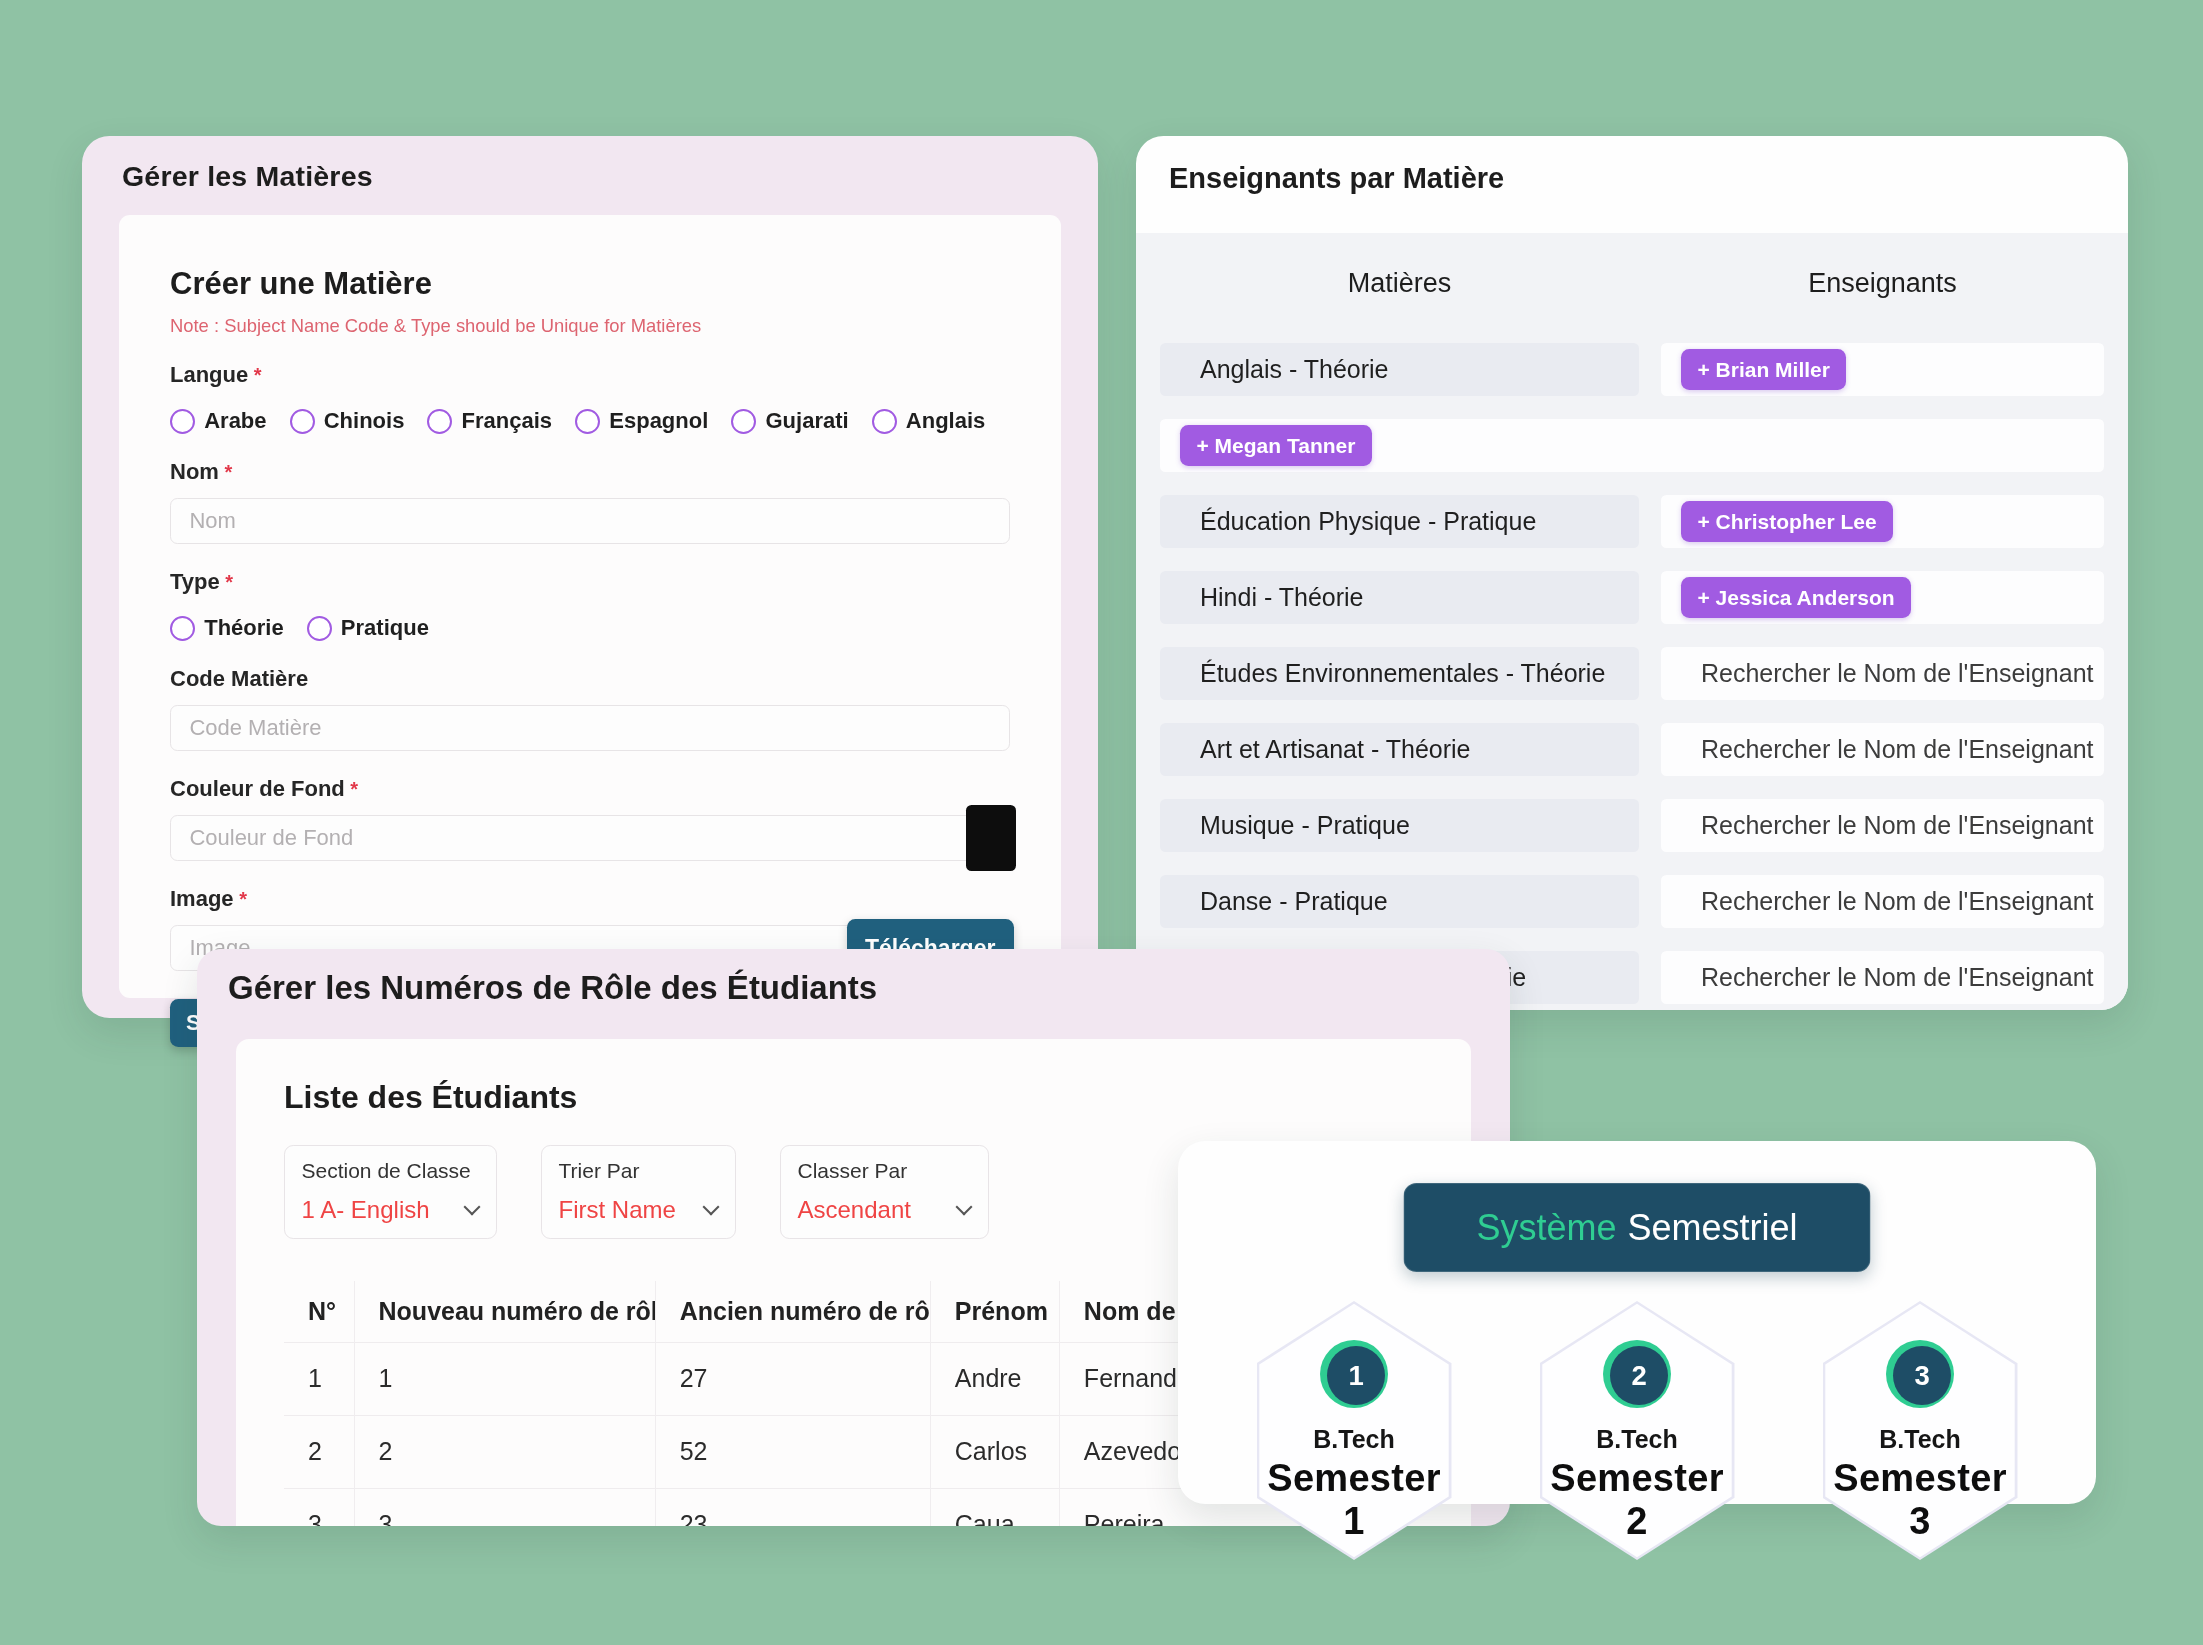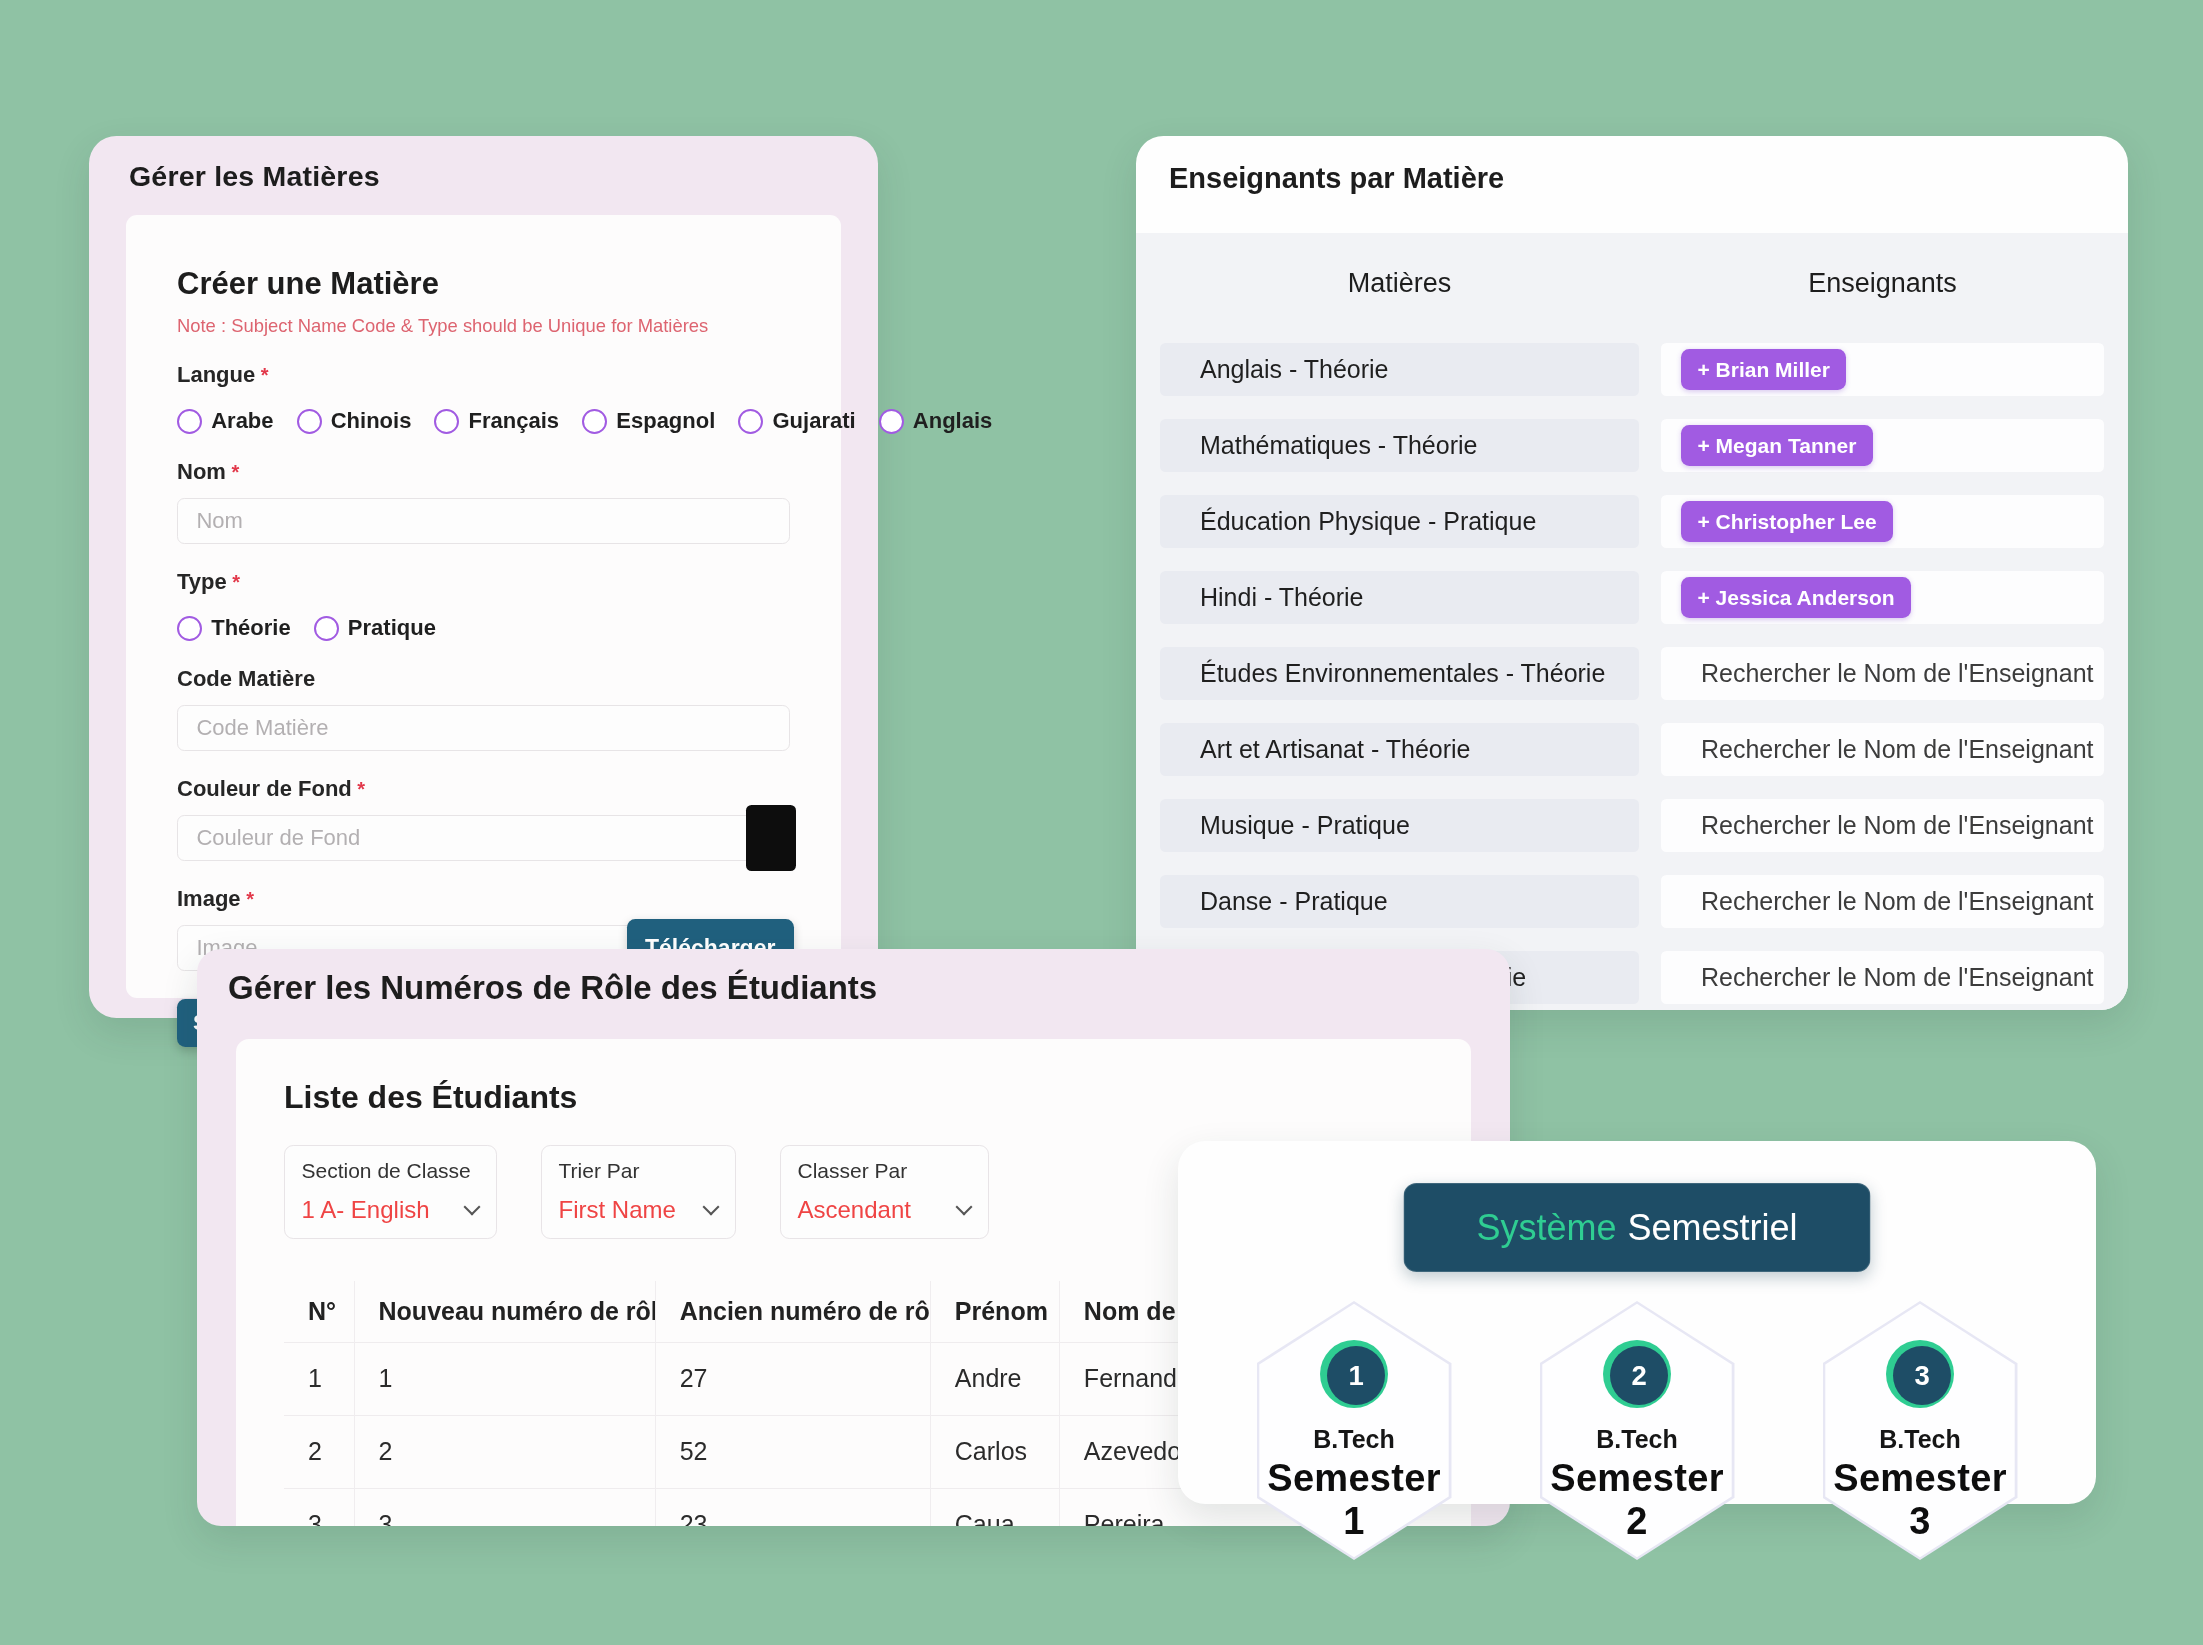--- a/index.html
+++ b/index.html
@@ -7,21 +7,21 @@
   body {
     font-family:"Liberation Sans", sans-serif;
     background:var(--background,#8fc2a4);
     position:relative; color:#1d1d1d;
   }
   .panel { position:absolute; border-radius:27.5px; box-shadow:0 14.7px 37px rgba(30,60,50,.12); }
   .pink  { background:var(--panel-pink,#f2e7f1); }
   .white { background:#fdfdfd; }
 
   
-  #p1 { left:89px; top:136px; width:789px; height:882px; }
+  #p1 { left:82px; top:136px; width:1016px; height:882px; }
   #p1 .panel-title { padding:24px 0 0 40px; font-size:28.5px; font-weight:bold; letter-spacing:0.2px; }
   #p1 .card {
     position:absolute; left:37px; right:37px; top:79px; bottom:20px;
     background:#fdfcfc; border-radius:11px; padding:51px 51px 0;
   }
   #p1 h2 { font-size:31px; font-weight:bold; }
   .note { margin-top:13px; font-size:18.4px; color:var(--note-red,#dd6470); }
   .lbl { margin-top:25px; font-size:22px; font-weight:bold; color:#262626; }
   .lbl.req::after { content:" *"; color:#e2384a; font-size:20px; }
   .radio-row { margin-top:20px; display:flex; gap:23px; align-items:center; }
@@ -208,21 +208,20 @@
       <span class="h h2">Enseignants</span>
     </div>
 
     <div class="t-row">
       <div class="subj-cell">Anglais - Théorie</div>
       <div class="ens-cell">
           <span class="tag">+ Brian Miller</span>
         </div>
     </div>
     <div class="t-row">
-      <div class="subj-cell">Mathématiques - Théorie</div>
       <div class="ens-cell">
           <span class="tag">+ Megan Tanner</span>
         </div>
     </div>
     <div class="t-row">
       <div class="subj-cell">Éducation Physique - Pratique</div>
       <div class="ens-cell">
           <span class="tag">+ Christopher Lee</span>
         </div>
     </div>

